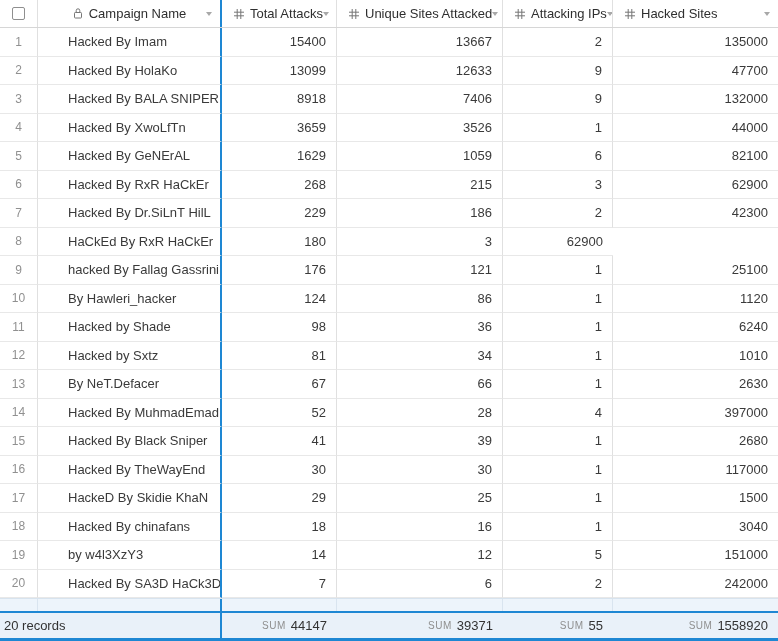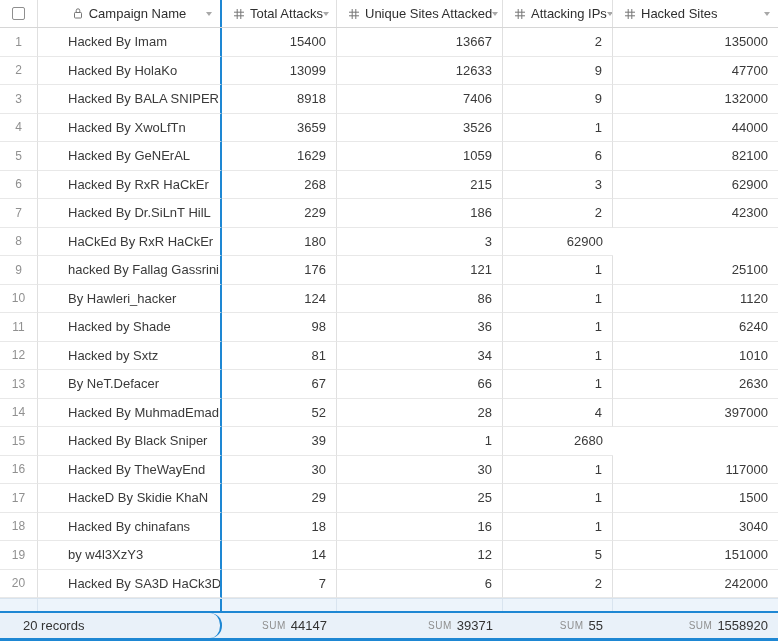--- a/index.html
+++ b/index.html
@@ -63,21 +63,21 @@
   .band > .b-name { border-right:2px solid #1e87d3; }
   .band > .b-last { border-right:none; }
 
   
   .footer {
     height:30px; background:#e9f1f9;
     border-top:2px solid #1e87d3; border-bottom:3px solid #1e87d3;
     grid-template-columns: 222px 115px 166px 110px 165px;
   }
   .footer > div { display:flex; align-items:center; font-size:13px; color:#333; }
-  .f-records { padding-left:23px; border-right:2px solid #1e87d3;border-radius:12px; }
+  .f-records { padding-left:4px; border-right:2px solid #1e87d3; }
   .f-sum { justify-content:flex-end; padding-right:10px;margin-left:39px; }
   .sum-label {
     font-size:10px; color:#8f8f8f; letter-spacing:0.5px; margin-right:5px;
     text-transform:uppercase;
   }
   svg { display:block; }
 </style>
 </head>
 <body>
 
@@ -250,20 +250,21 @@
         <div class="num-col">14</div>
         <div class="name-col">Hacked By MuhmadEmad</div>
         <div class="val-col">52</div>
         <div class="val-col">28</div>
         <div class="val-col">4</div>
         <div class="val-col last">397000</div>
       </div>
       <div class="row cols">
         <div class="num-col">15</div>
         <div class="name-col">Hacked By Black Sniper</div>
+        <div class="val-col">41</div>
         <div class="val-col">39</div>
         <div class="val-col">1</div>
         <div class="val-col last">2680</div>
       </div>
       <div class="row cols">
         <div class="num-col">16</div>
         <div class="name-col">Hacked By TheWayEnd</div>
         <div class="val-col">30</div>
         <div class="val-col">30</div>
         <div class="val-col">1</div>

